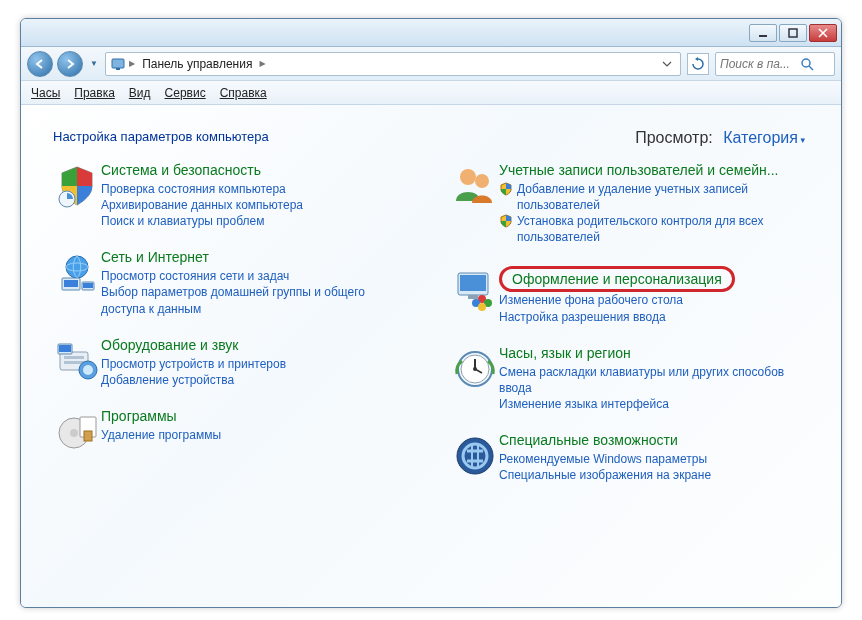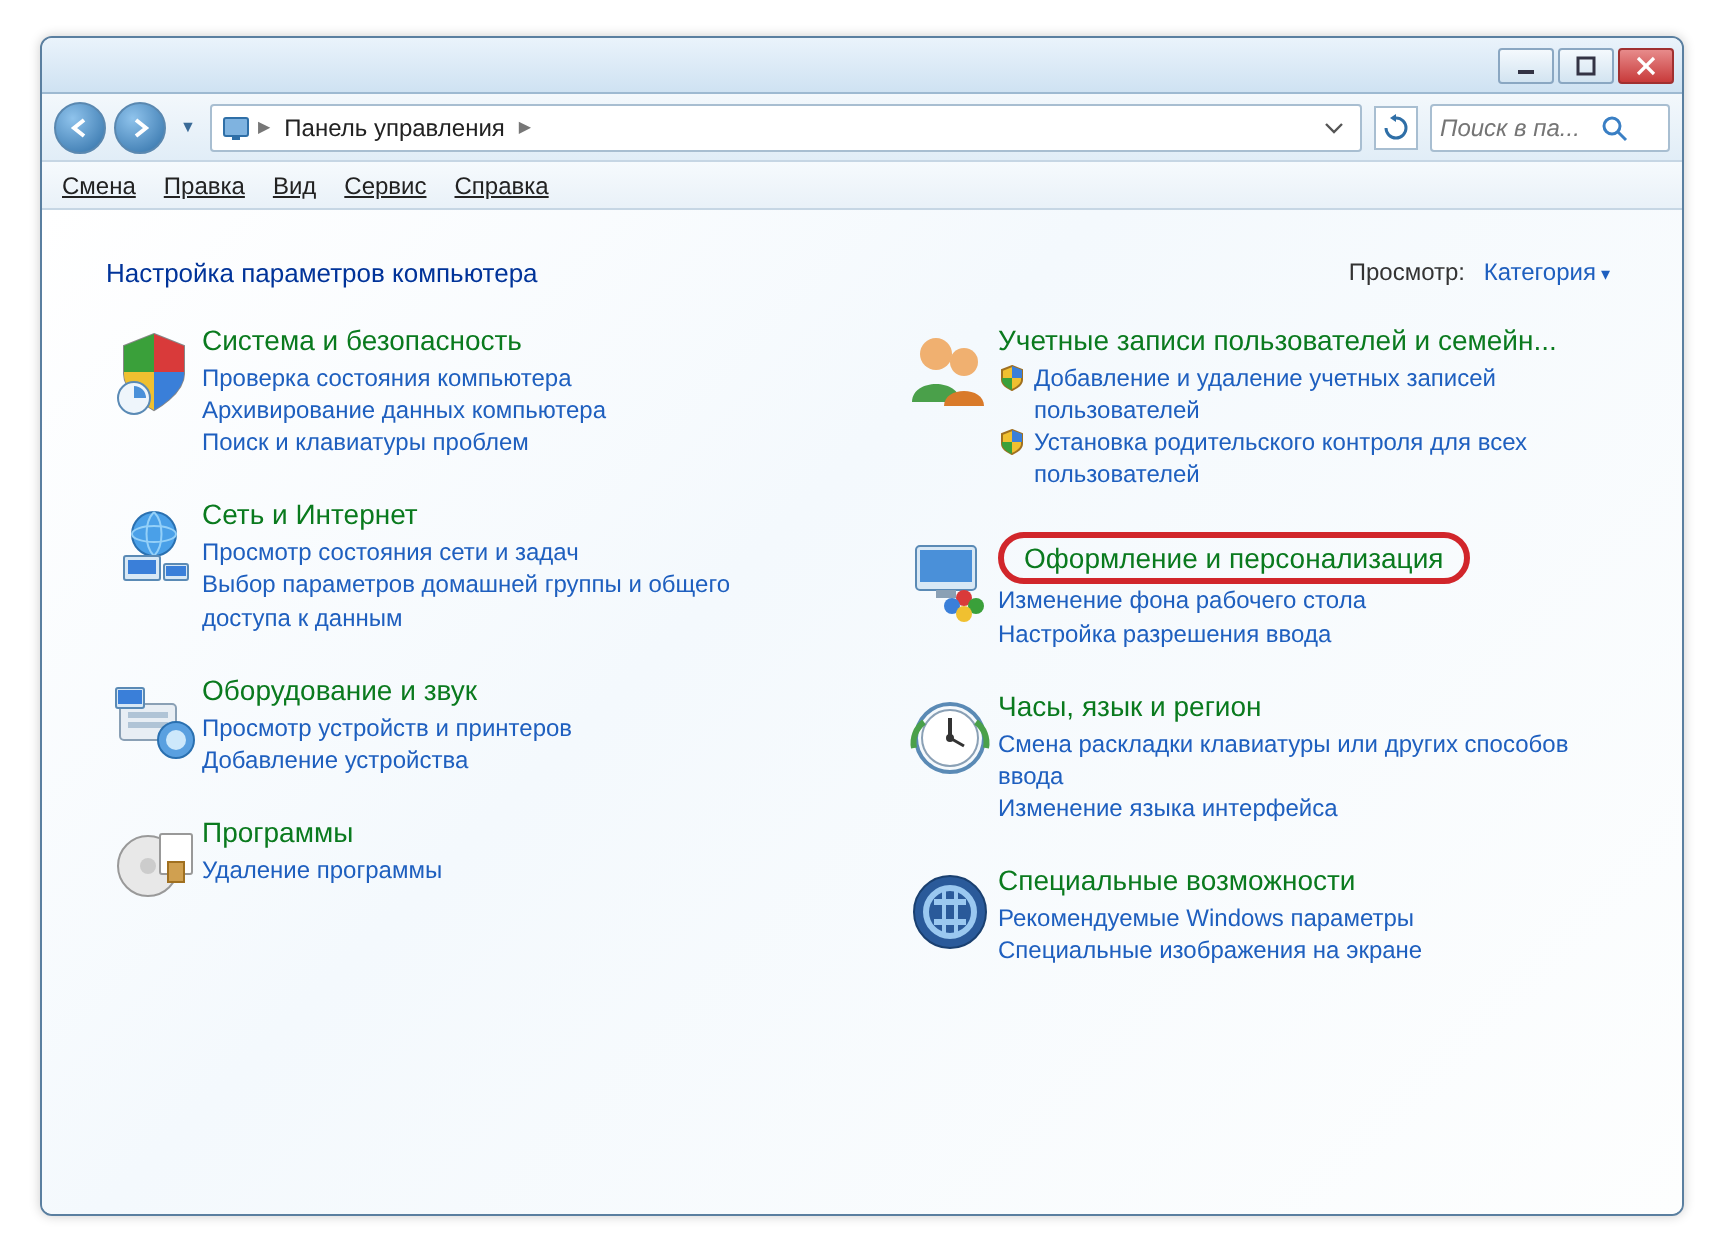--- a/index.html
+++ b/index.html
@@ -18,21 +18,21 @@
 .addrbar .rightbtns { margin-left: auto; display: flex; gap: 2px; }
 .ricon { width: 18px; height: 18px; display: flex; align-items: center; justify-content: center; cursor: pointer; }
 .refresh { width: 22px; height: 22px; border: 1px solid #a8bed1; background: #fff; display: flex; align-items: center; justify-content: center; cursor: pointer; margin-left: 2px; }
 .searchbox { width: 120px; height: 24px; border: 1px solid #a8bed1; background: #fff; border-radius: 2px; display: flex; align-items: center; padding: 0 4px; margin-left: 2px; }
 .searchbox input { border: none; outline: none; font-size: 12px; font-style: italic; color: #888; width: 80px; background: transparent; }
 .menubar { height: 24px; background: linear-gradient(#f6fafd,#e9f1f8); border-bottom: 1px solid #c6d6e4; display: flex; align-items: center; padding: 0 10px; font-size: 12px; gap: 14px; }
 .menuitem { cursor: pointer; color: #222; }
 .menuitem .ul { text-decoration: underline; }
 .content { flex: 1; overflow: auto; background: linear-gradient(135deg,#fff 0%,#f4f9fd 40%,#fdfefe 100%); padding: 24px 32px; position: relative; }
 .heading { color: #003399; font-size: 13px; margin-bottom: 18px; }
-.viewctl { position: absolute; right: 36px; top: 24px; font-size: 12px; color: #333; text-align: center; }
+.viewctl { position: absolute; right: 36px; top: 24px; font-size: 16px; color: #333; text-align: center; }
 .viewctl a { color: #1e5fbf; cursor: pointer; margin-left: 6px; }
 .viewctl a::after { content: " ▾"; font-size: 9px; }
 .grid { display: flex; gap: 40px; }
 .col { flex: 1; display: flex; flex-direction: column; gap: 20px; }
 .cat { display: flex; gap: 0; }
 .cat-icon { width: 48px; height: 48px; flex-shrink: 0; display: flex; align-items: center; justify-content: center; }
 .cat-body { flex: 1; font-size: 12px; }
 .cat-title { color: #0a7a1e; font-size: 14px; cursor: pointer; margin-bottom: 2px; line-height: 1.2; }
 .cat-link { color: #1e5fbf; cursor: pointer; display: block; line-height: 1.35; }
 .shield-line { display: flex; align-items: flex-start; gap: 4px; line-height: 1.35; }
@@ -105,21 +105,21 @@
       <span>
           <svg width="14" height="14">
             <circle cx="6" cy="6" r="4" fill="none" stroke="#3a7fc4" stroke-width="1.5"></circle>
             <line x1="9" y1="9" x2="13" y2="13" stroke="#3a7fc4" stroke-width="1.5"></line>
           </svg>
         </span>
     </div>
   </div>
 
   <div class="menubar">
-    <span class="menuitem"><span class="ul">Смена</span></span>
+    <span class="menuitem"><span class="ul">Часы</span></span>
     <span class="menuitem"><span class="ul">Правка</span></span>
     <span class="menuitem"><span class="ul">Вид</span></span>
     <span class="menuitem"><span class="ul">Сервис</span></span>
     <span class="menuitem"><span class="ul">Справка</span></span>
   </div>
 
   <div class="content">
     <div class="heading">Настройка параметров компьютера</div>
     <div class="viewctl">
       <span>Просмотр:</span>

